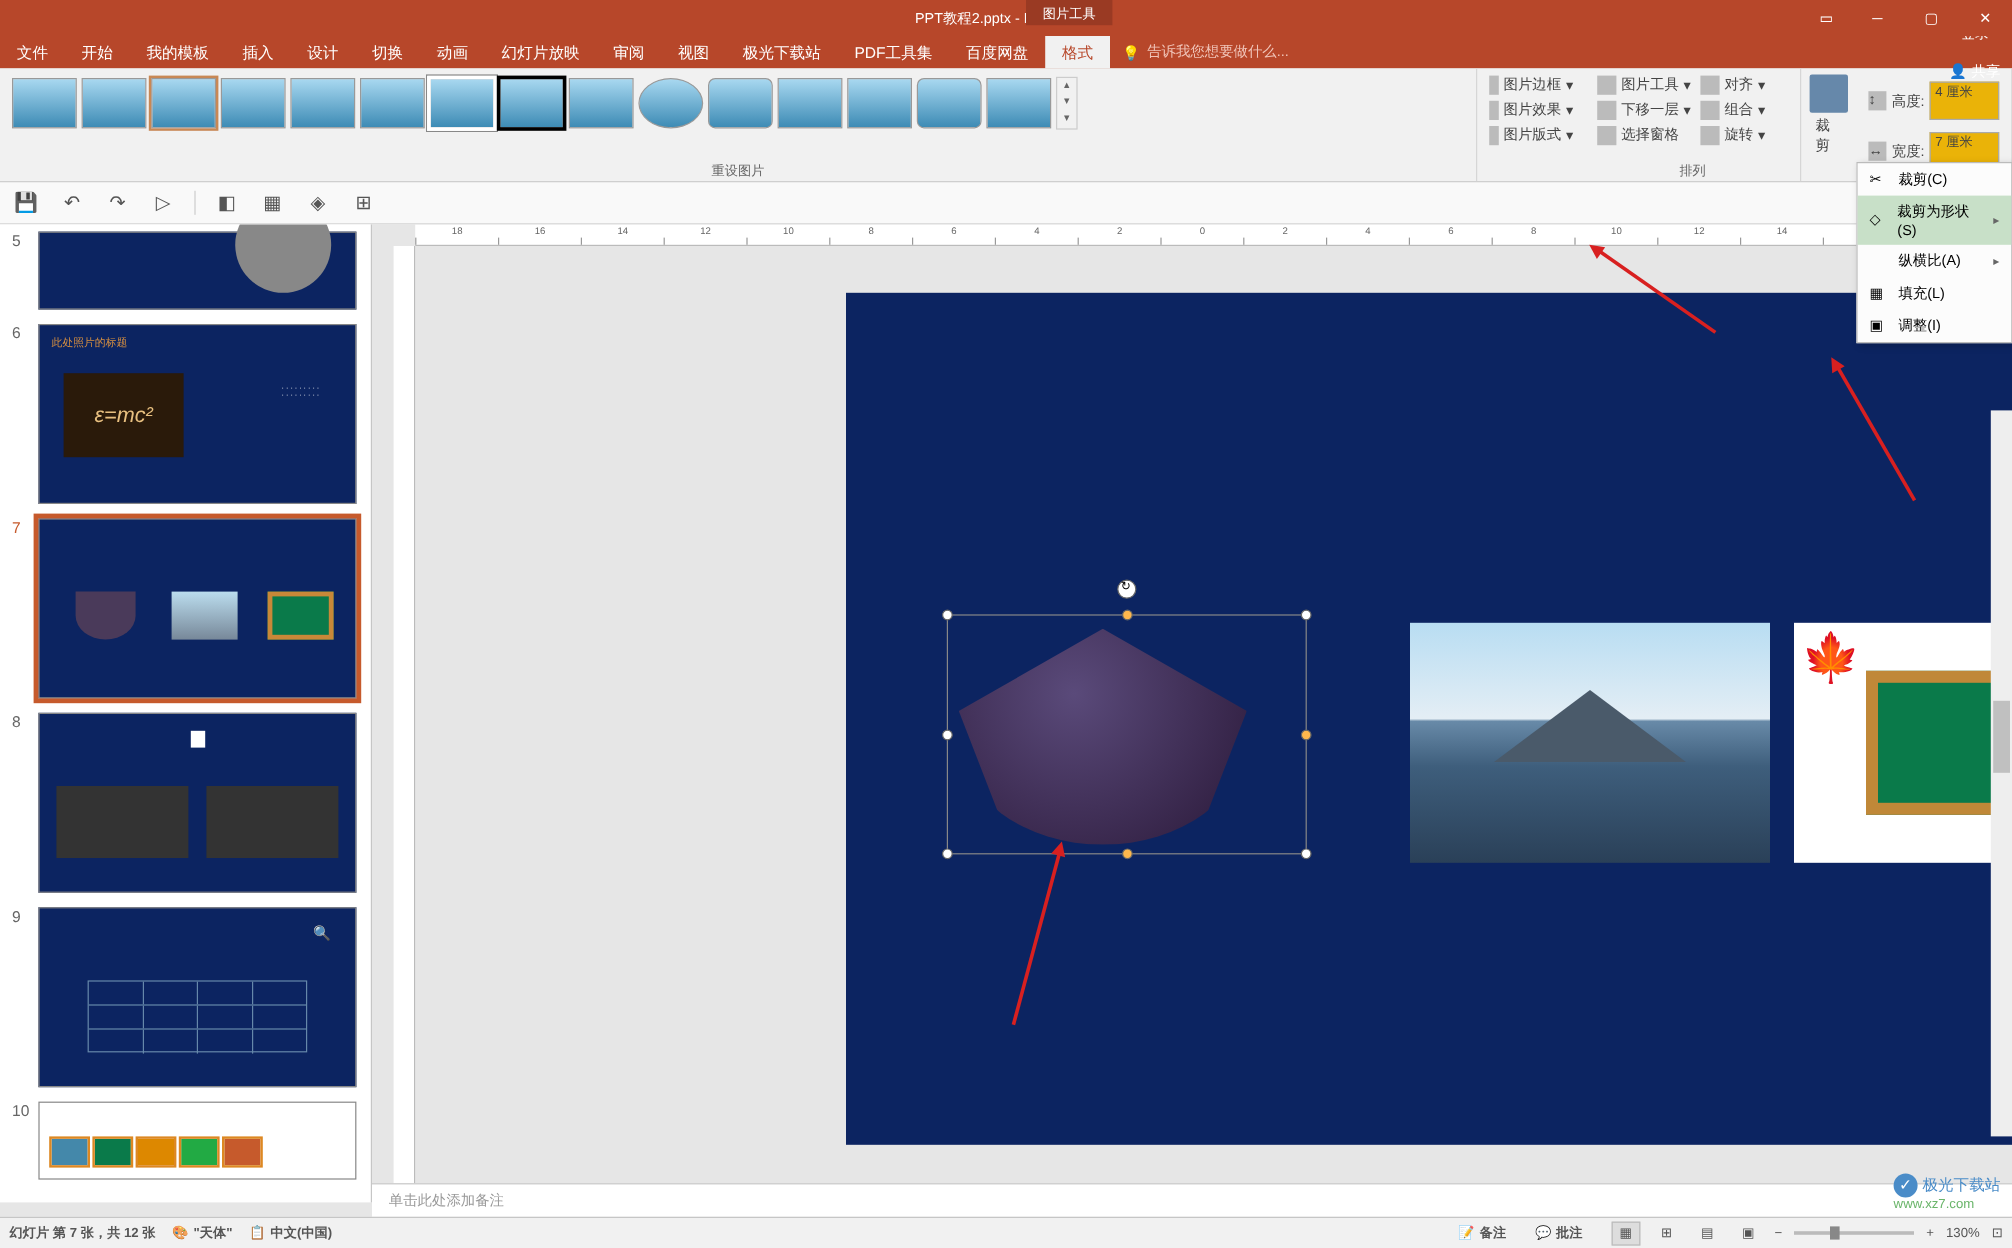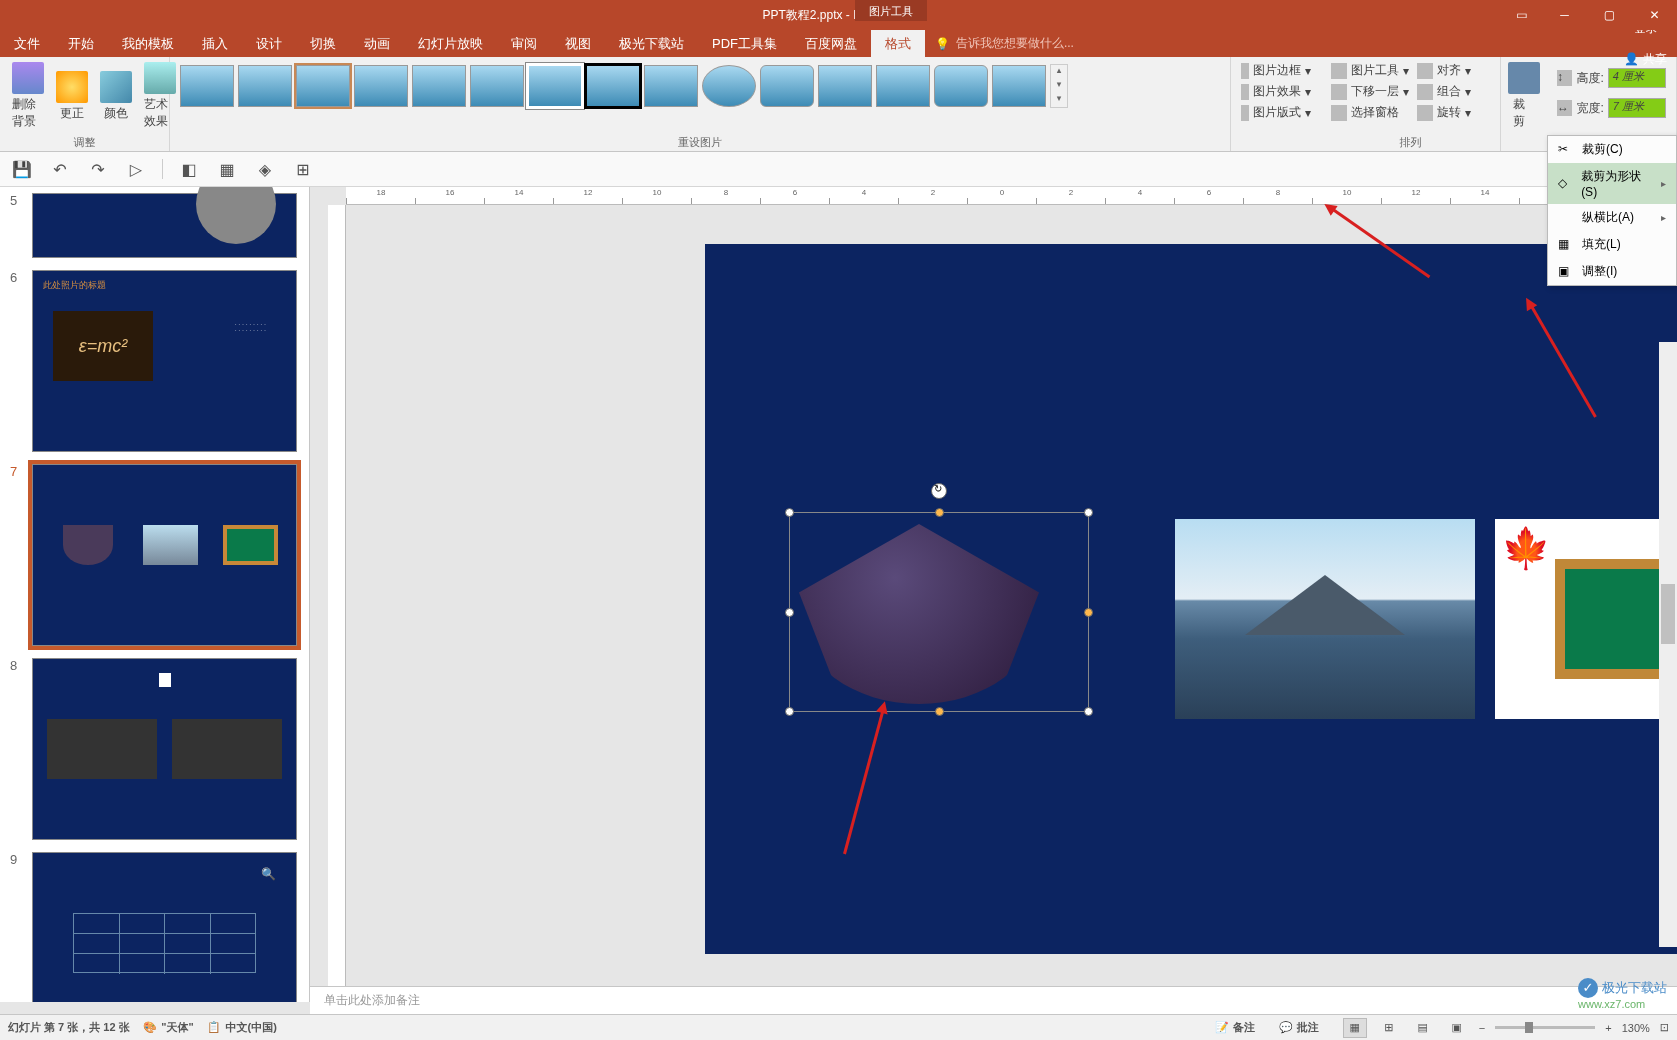--- a/index.html
+++ b/index.html
@@ -31,30 +31,30 @@
 .pic-styles-gallery { display: flex; gap: 4px; align-items: center; padding: 4px; }
 .style-thumb { width: 54px; height: 42px; background: linear-gradient(180deg,#a8d8f0,#3d8bb5); border: 1px solid #999; position: relative; }
 .style-thumb.sel { outline: 2px solid #c88855; }
 .style-thumb.bframe::after { content:''; position:absolute; inset:-3px; border:3px solid #000; }
 .style-thumb.wframe::after { content:''; position:absolute; inset:-3px; border:3px solid #fff; box-shadow:0 0 0 1px #888; }
 .style-thumb.oval { border-radius: 50%; }
 .style-thumb.rounded { border-radius: 6px; }
 .style-updown { width: 18px; display: flex; flex-direction: column; border: 1px solid #ccc; }
 .style-updown div { height: 14px; text-align: center; font-size: 9px; color: #666; }
 
-.size-input { width: 60px; height: 20px; border: 1px solid #aaa; font-size: 11px; padding: 0 4px; background: #84cc16; display:inline-block;font-style:italic; }
+.size-input { width: 60px; height: 32px; border: 1px solid #aaa; font-size: 11px; padding: 0 4px; background: #eab308; display:inline-block; }
 
 .qat-bar { background: #f9f9f9; height: 35px; border-bottom: 1px solid #d6d6d6; display: flex; align-items: center; padding: 0 10px; gap: 14px; }
 .qat-btn { width: 24px; height: 24px; display: flex; align-items: center; justify-content: center; color: #555; }
 
 .main-area { display: flex; height: 815px; background: #e6e6e6; }
 .slide-panel { width: 310px; background: #fff; border-right: 1px solid #c6c6c6; overflow-y: auto; }
 .slide-thumb { display: flex; padding: 6px 10px; gap: 8px; }
 .slide-thumb .num { font-size: 13px; color: #666; width: 14px; }
-.slide-thumb .thumb { width: 265px; height: 182px; background: #0c2461; border: 1px solid #888; position: relative; }
+.slide-thumb .thumb { width: 265px; height: 150px; background: #0c2461; border: 1px solid #888; position: relative; }
 .slide-thumb.sel .thumb { outline: 4px solid #c65a2c; }
 .slide-thumb.partial .thumb { height: 65px; }
 .thumb-txt { position: absolute; color: #fff; font-size: 9px; }
 
 .canvas-area { flex: 1; position: relative; background: #e6e6e6; overflow: hidden; }
 .ruler-h { position: absolute; top: 0; left: 36px; right: 20px; height: 18px; background: #fff; border-bottom: 1px solid #bbb; font-size: 8px; color: #666; display:flex; align-items:flex-end; }
 .ruler-h span { flex:1; text-align:center; border-left:1px solid #999; height:6px; position:relative; }
 .ruler-h span::before { content: attr(data-v); position:absolute; top:-10px; left:50%; transform:translateX(-50%); }
 .ruler-v { position: absolute; top: 18px; left: 18px; bottom: 0; width: 18px; background: #fff; border-right:1px solid #bbb; }
 .slide-canvas { position: absolute; left: 395px; top: 57px; width: 1260px; height: 710px; background: #0c2461; }
@@ -136,41 +136,20 @@
       <span>💡</span>
       <span>告诉我您想要做什么...</span>
     </div>
   <div class="right-area">
     <span>登录</span>
     <span>👤 <span>共享</span></span>
   </div>
 </div>
 
 <div class="ribbon">
-  <div class="ribbon-group" style="width:170px">
-    <div class="ribbon-row">
-      <div class="ribbon-big-btn">
-          <div class="icn" style="background:linear-gradient(#a8e,#68c)"></div>
-          <span>删除背景</span>
-        </div>
-      <div class="ribbon-big-btn">
-          <div class="icn" style="background:radial-gradient(#fd6,#f90)"></div>
-          <span>更正</span>
-        </div>
-      <div class="ribbon-big-btn">
-          <div class="icn" style="background:linear-gradient(135deg,#8cd,#48a)"></div>
-          <span>颜色</span>
-        </div>
-      <div class="ribbon-big-btn">
-          <div class="icn" style="background:linear-gradient(#aee,#6aa)"></div>
-          <span>艺术效果</span>
-        </div>
-    </div>
-    <div class="label">调整</div>
-  </div>
   <div class="ribbon-group" style="flex:1">
     <div class="pic-styles-gallery">
       <div class="style-thumb"></div>
       <div class="style-thumb"></div>
       <div class="style-thumb sel"></div>
       <div class="style-thumb"></div>
       <div class="style-thumb"></div>
       <div class="style-thumb"></div>
       <div class="style-thumb wframe"></div>
       <div class="style-thumb bframe"></div>

